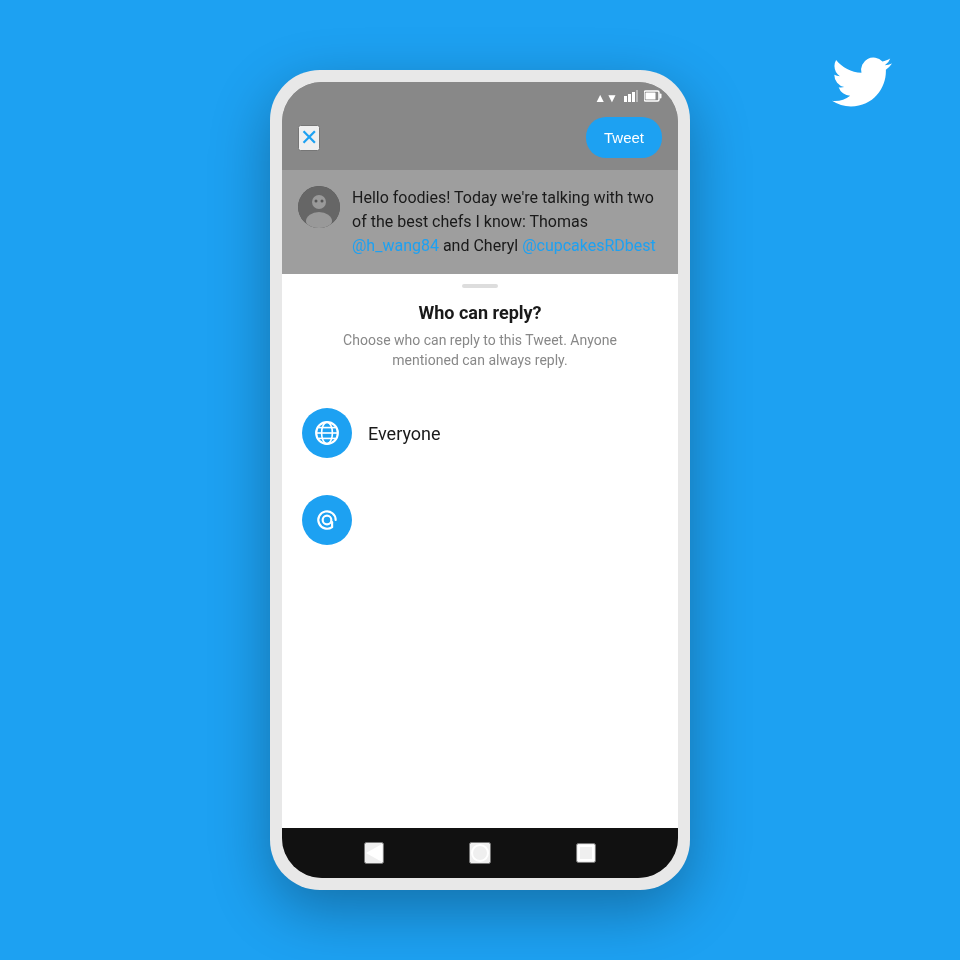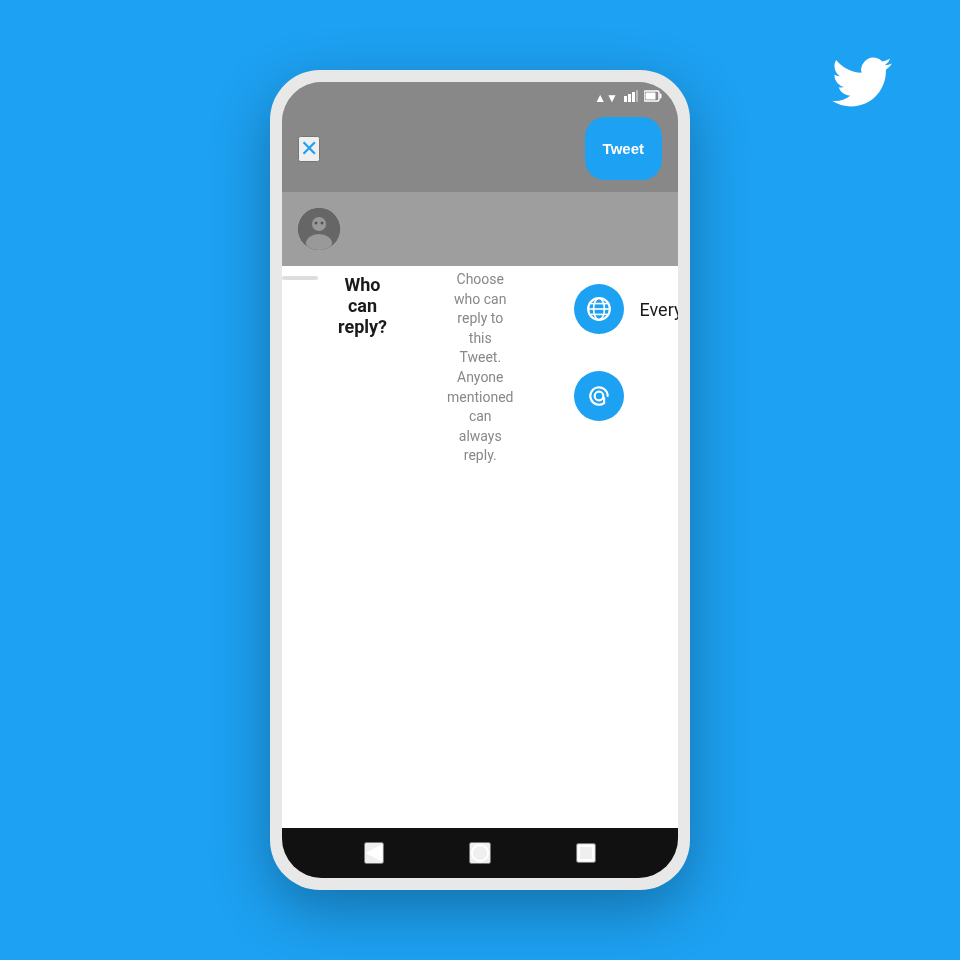--- a/index.html
+++ b/index.html
@@ -76,23 +76,23 @@
       font-weight: 300;
       cursor: pointer;
       line-height: 1;
     }
 
     .tweet-btn {
       background: #1DA1F2;
       color: white;
       border: none;
       border-radius: 20px;
-      padding: 23px 18px;
+      padding: 12px 18px;
       font-size: 15px;
-      font-weight: bold;
+      font-weight: normal;
       cursor: pointer;
     }
 
     
     .tweet-content {
       background: #9e9e9e;
       padding: 16px;
       display: flex;
       gap: 12px;
       flex: 0 0 auto;
@@ -124,21 +124,21 @@
     .tweet-mention {
       color: #1DA1F2;
     }
 
     
     .bottom-sheet {
       flex: 1;
       background: white;
       border-radius: 0;
       display: flex;
-      flex-direction: row;
+      flex-direction: column;
     }
 
     .sheet-handle {
       display: flex;
       justify-content: center;
       padding: 10px 0 6px;
     }
 
     .handle-bar {
       width: 36px;
@@ -291,20 +291,23 @@
 
         <svg viewBox="0 0 42 42" xmlns="http://www.w3.org/2000/svg">
           <circle cx="21" cy="21" r="21" fill="#666"></circle>
           <circle cx="21" cy="16" r="7" fill="#999"></circle>
           <ellipse cx="21" cy="35" rx="13" ry="9" fill="#999"></ellipse>
 
           <circle cx="18" cy="15" r="1.5" fill="#555"></circle>
           <circle cx="24" cy="15" r="1.5" fill="#555"></circle>
         </svg>
       </div>
+      <div class="tweet-text">
+        <span>Hello foodies! Today we're talking with two of the best chefs I know: Thomas </span><span class="tweet-mention">@h_wang84</span><span> and Cheryl </span><span class="tweet-mention">@cupcakesRDbest</span>
+      </div>
     </div>
 
     <div class="bottom-sheet">
       <div class="sheet-handle">
         <div class="handle-bar"></div>
       </div>
       <div class="sheet-title">Who can reply?</div>
       <div class="sheet-subtitle">Choose who can reply to this Tweet. Anyone mentioned can always reply.</div>
 
       <div class="reply-options">

